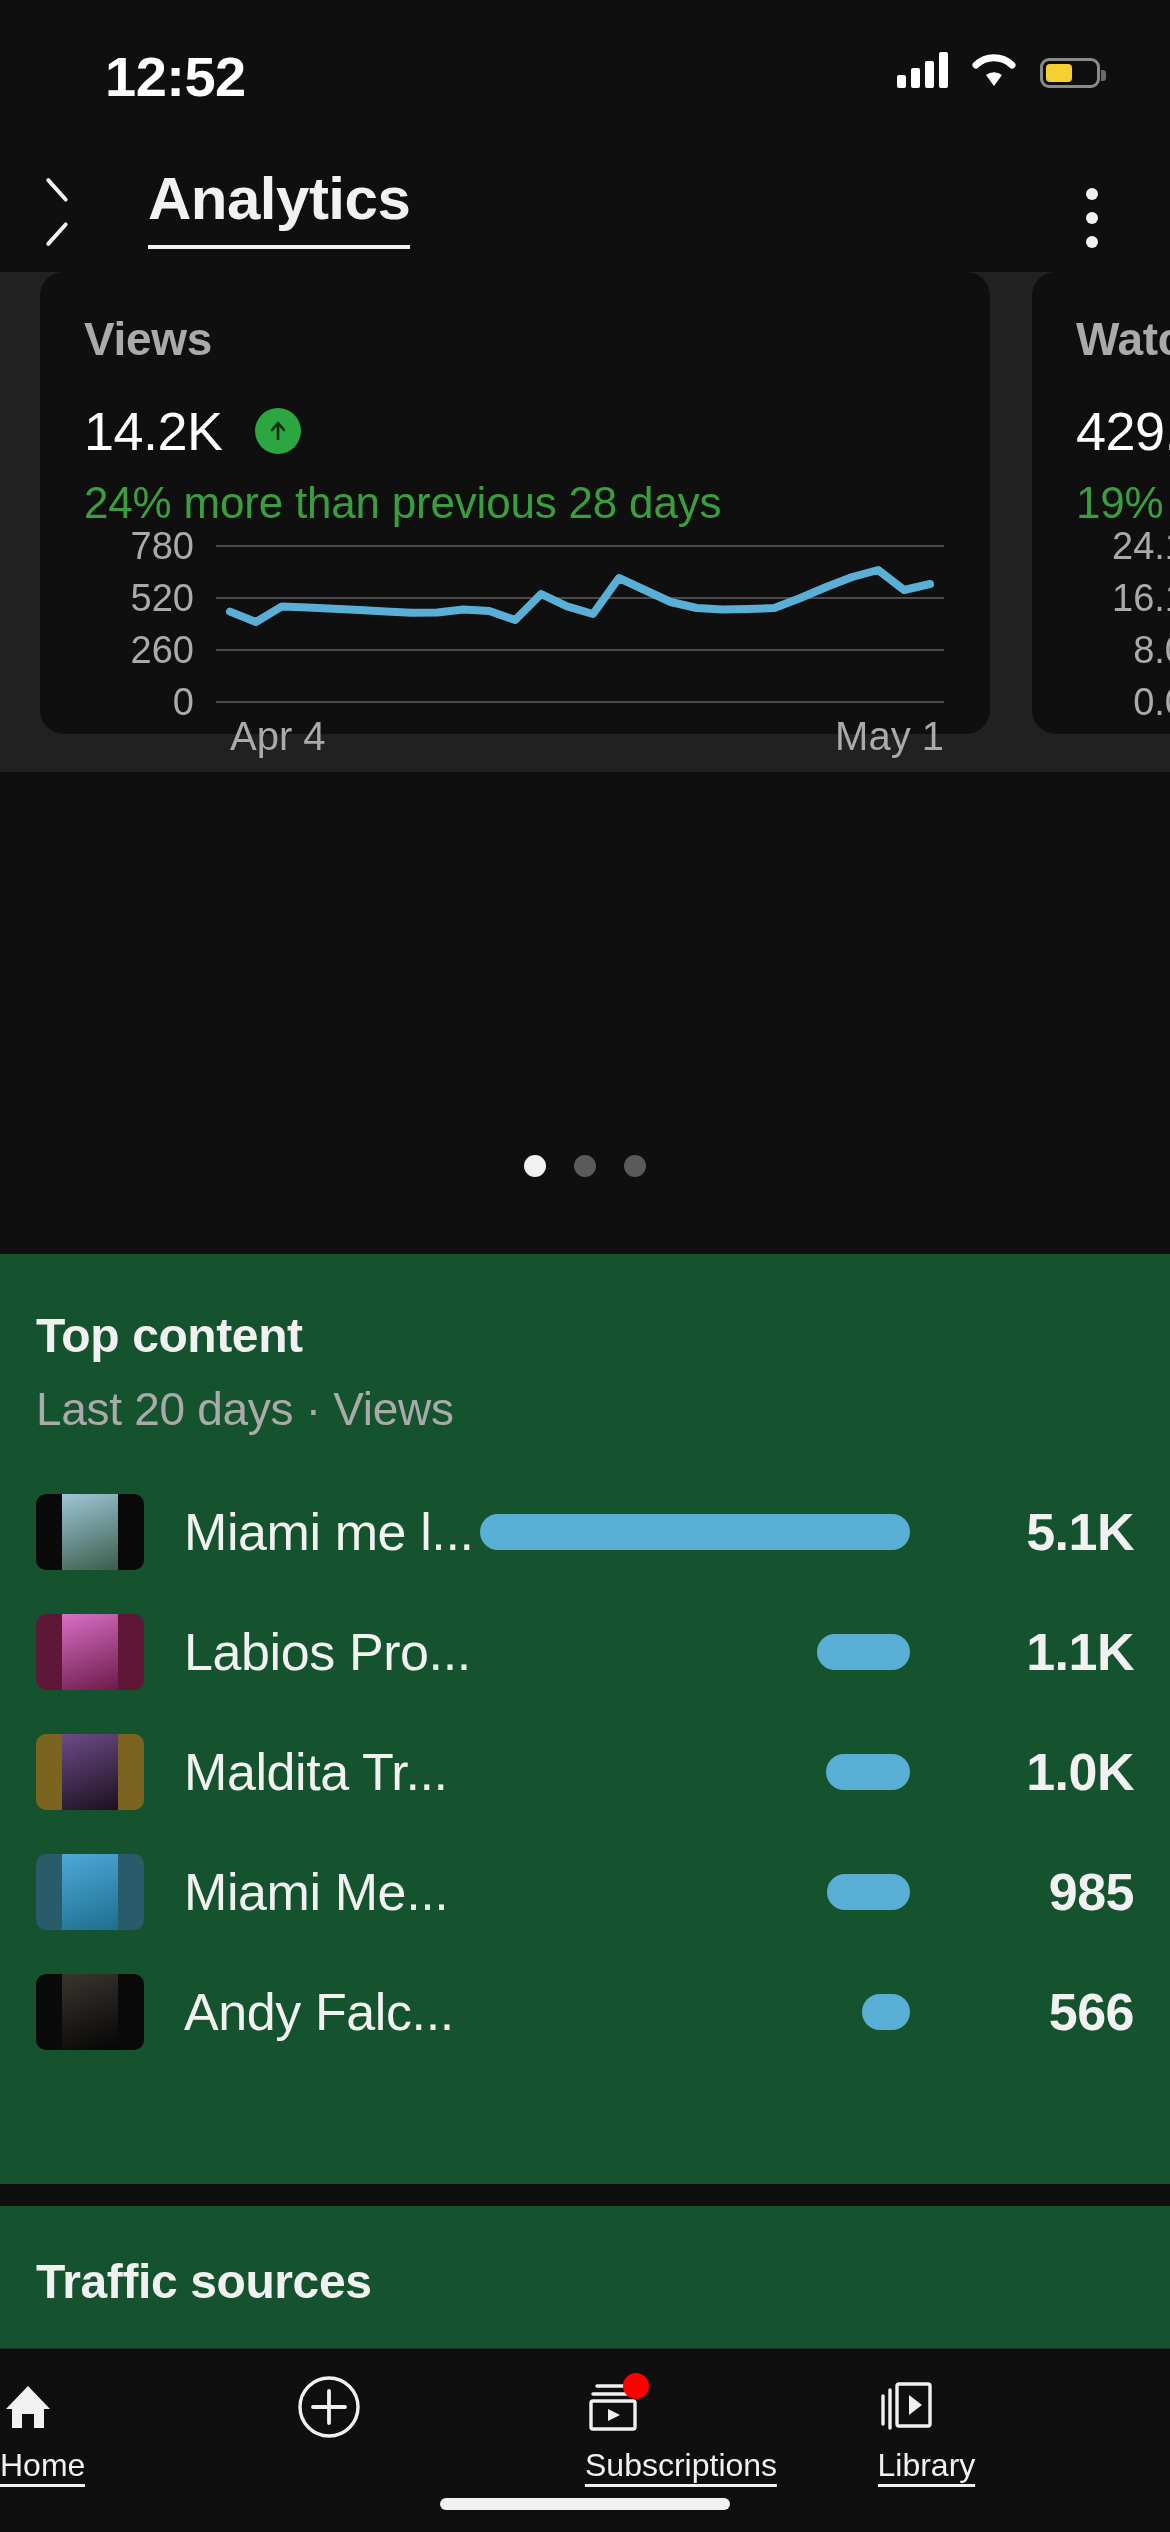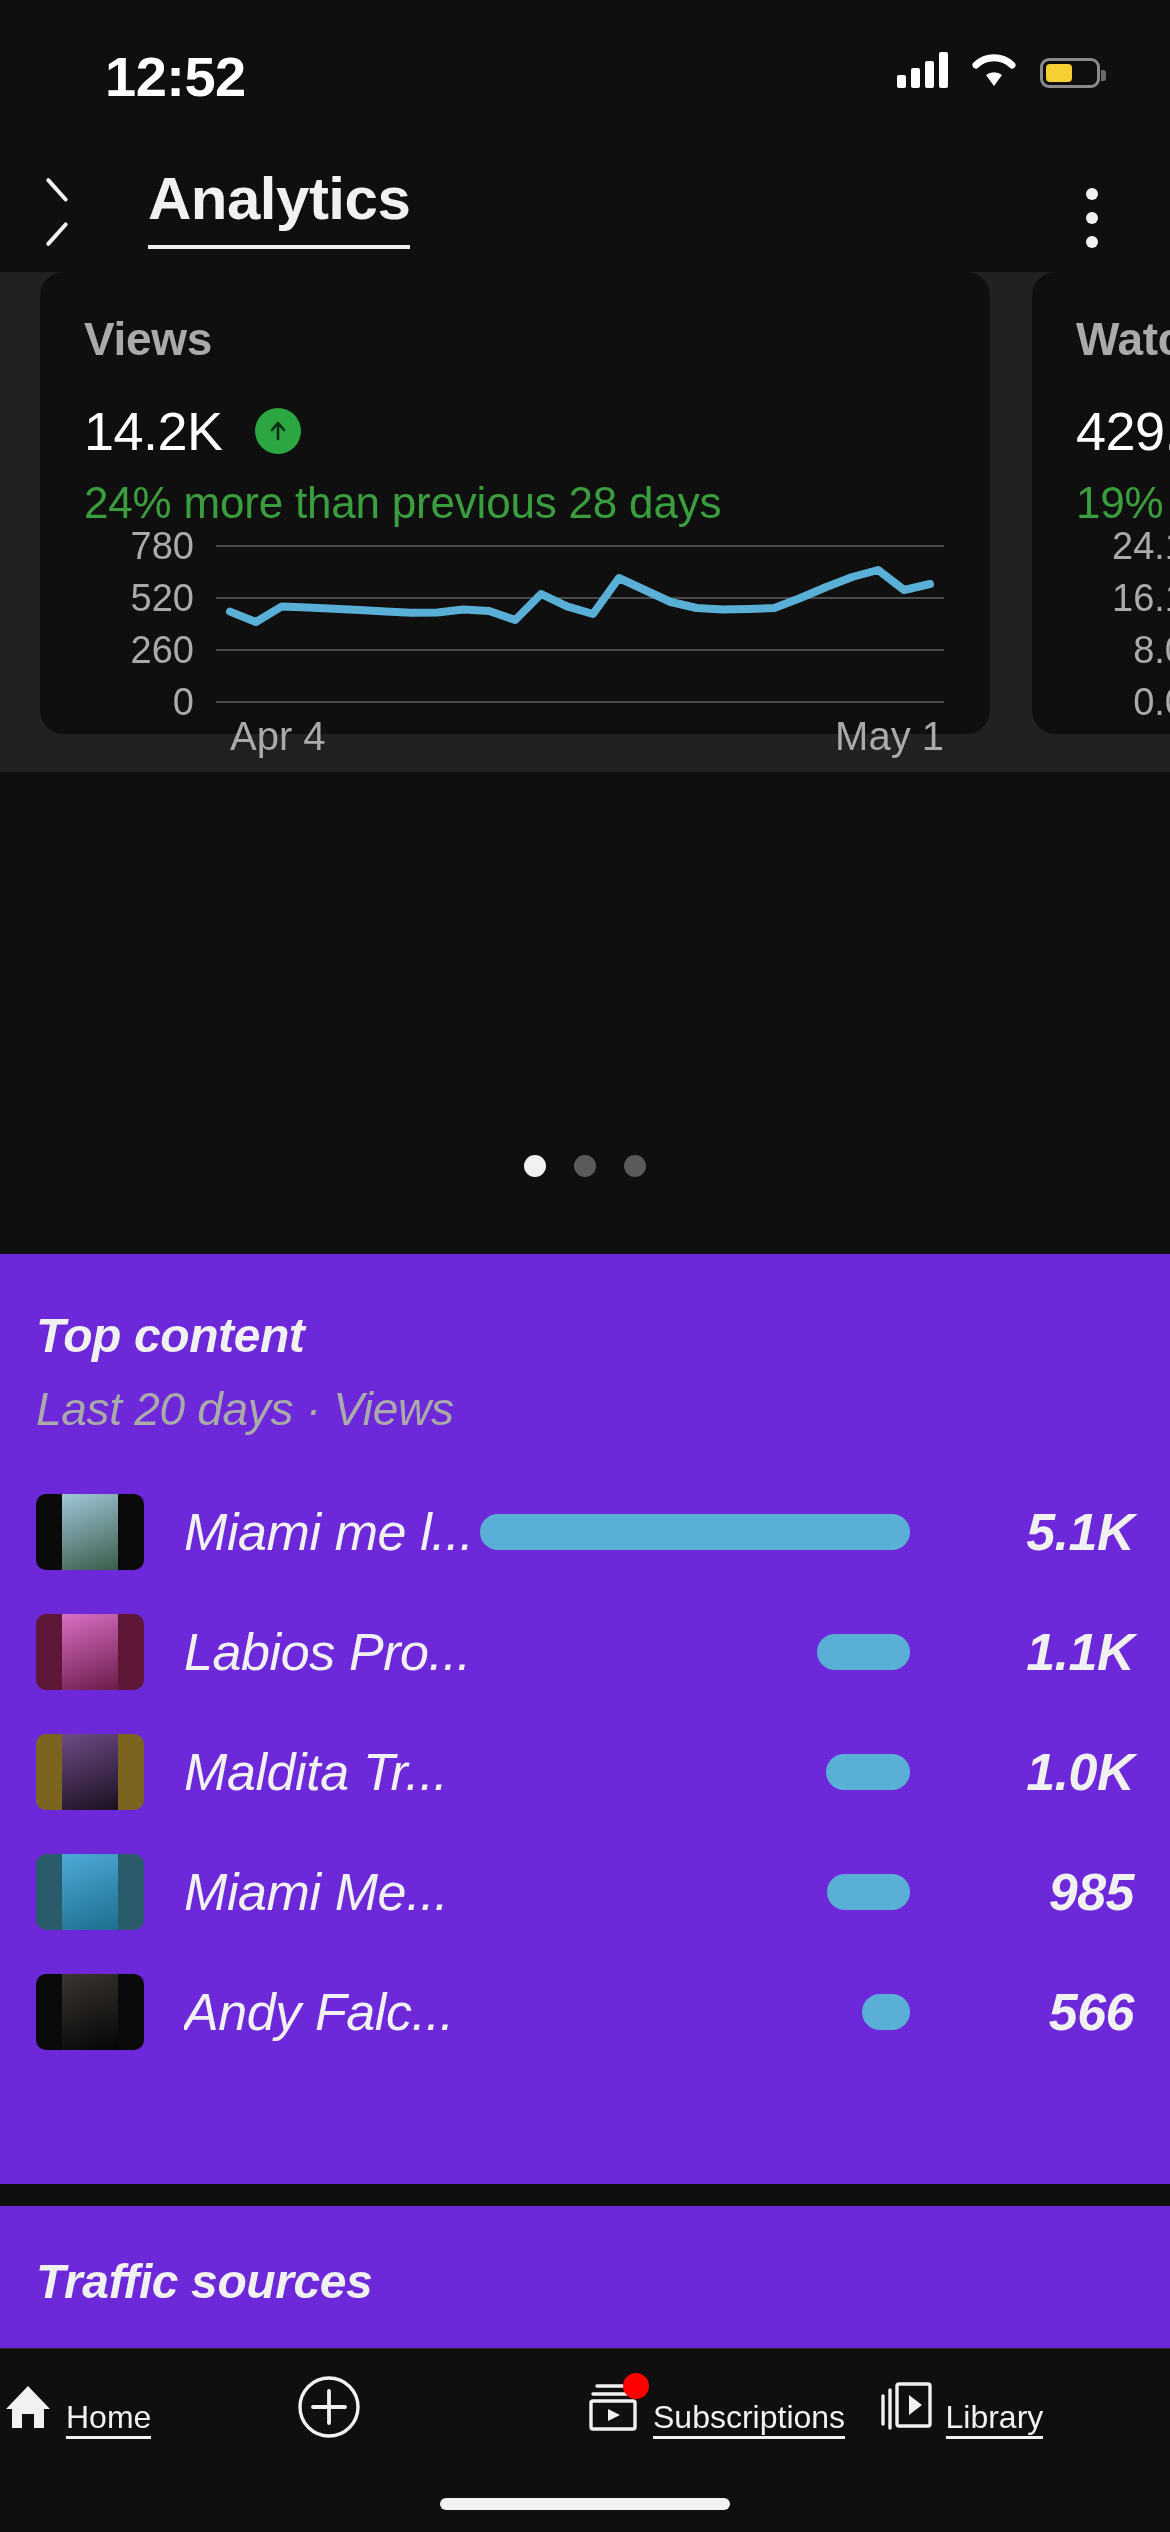--- a/index.html
+++ b/index.html
@@ -87,21 +87,21 @@
   
   .dots{
     position:absolute; top:1155px; left:0; width:1170px;
     display:flex; justify-content:center; gap:28px;
   }
   .dot{ width:22px; height:22px; border-radius:50%; background:#5a5a5a; }
   .dot.active{ background:#f1f1f1; }
 
   
   .section{
-    position:absolute; left:0; width:1170px; background:#6d28d9;font-style:italic;
+    position:absolute; left:0; width:1170px; background:#14532d;
   }
   #top-content{ top:1254px; height:930px; }
   .sec-title{ position:absolute; left:36px; top:54px; font-size:48px; font-weight:700; color:#f1f1f1; letter-spacing:-0.4px;}
   .sec-sub  { position:absolute; left:36px; top:128px; font-size:46px; color:#aaa; letter-spacing:-0.3px;}
   .rows{ position:absolute; left:0; top:218px; width:1170px; }
   .row{ display:flex; align-items:center; height:120px; padding:0 36px; }
   .thumb{
     width:108px; height:76px; border-radius:10px; overflow:hidden; flex:0 0 108px;
     position:relative; background:#000;
   }
@@ -120,21 +120,21 @@
   
   #traffic{ top:2206px; height:160px; }
   #traffic .sec-title{ top:48px; }
 
   
   .navbar{
     position:absolute; left:0; bottom:0; width:1170px; height:184px;
     background:#0f0f0f; display:flex; align-items:flex-start; padding-top:26px;
     border-top:1px solid #272727;
   }
-  .nav-item{ flex:1; display:flex; align-items:flex-end; gap:10px; position:relative; }
+  .nav-item{ flex:1; display:flex; flex-direction:column; align-items:flex-start; gap:10px; position:relative; }
   .nav-ico{ height:64px; display:flex; align-items:center; justify-content:center; position:relative;}
   .nav-label{ font-size:32px; color:#f1f1f1; border-bottom:3px solid #f1f1f1; line-height:1.05; padding-bottom:1px;}
   .badge-dot{
     position:absolute; right:-6px; top:-2px; width:26px; height:26px;
     border-radius:50%; background:#f00;
   }
   .home-ind{
     position:absolute; bottom:22px; left:50%; transform:translateX(-50%);
     width:290px; height:12px; background:#f1f1f1; border-radius:6px;
   }

